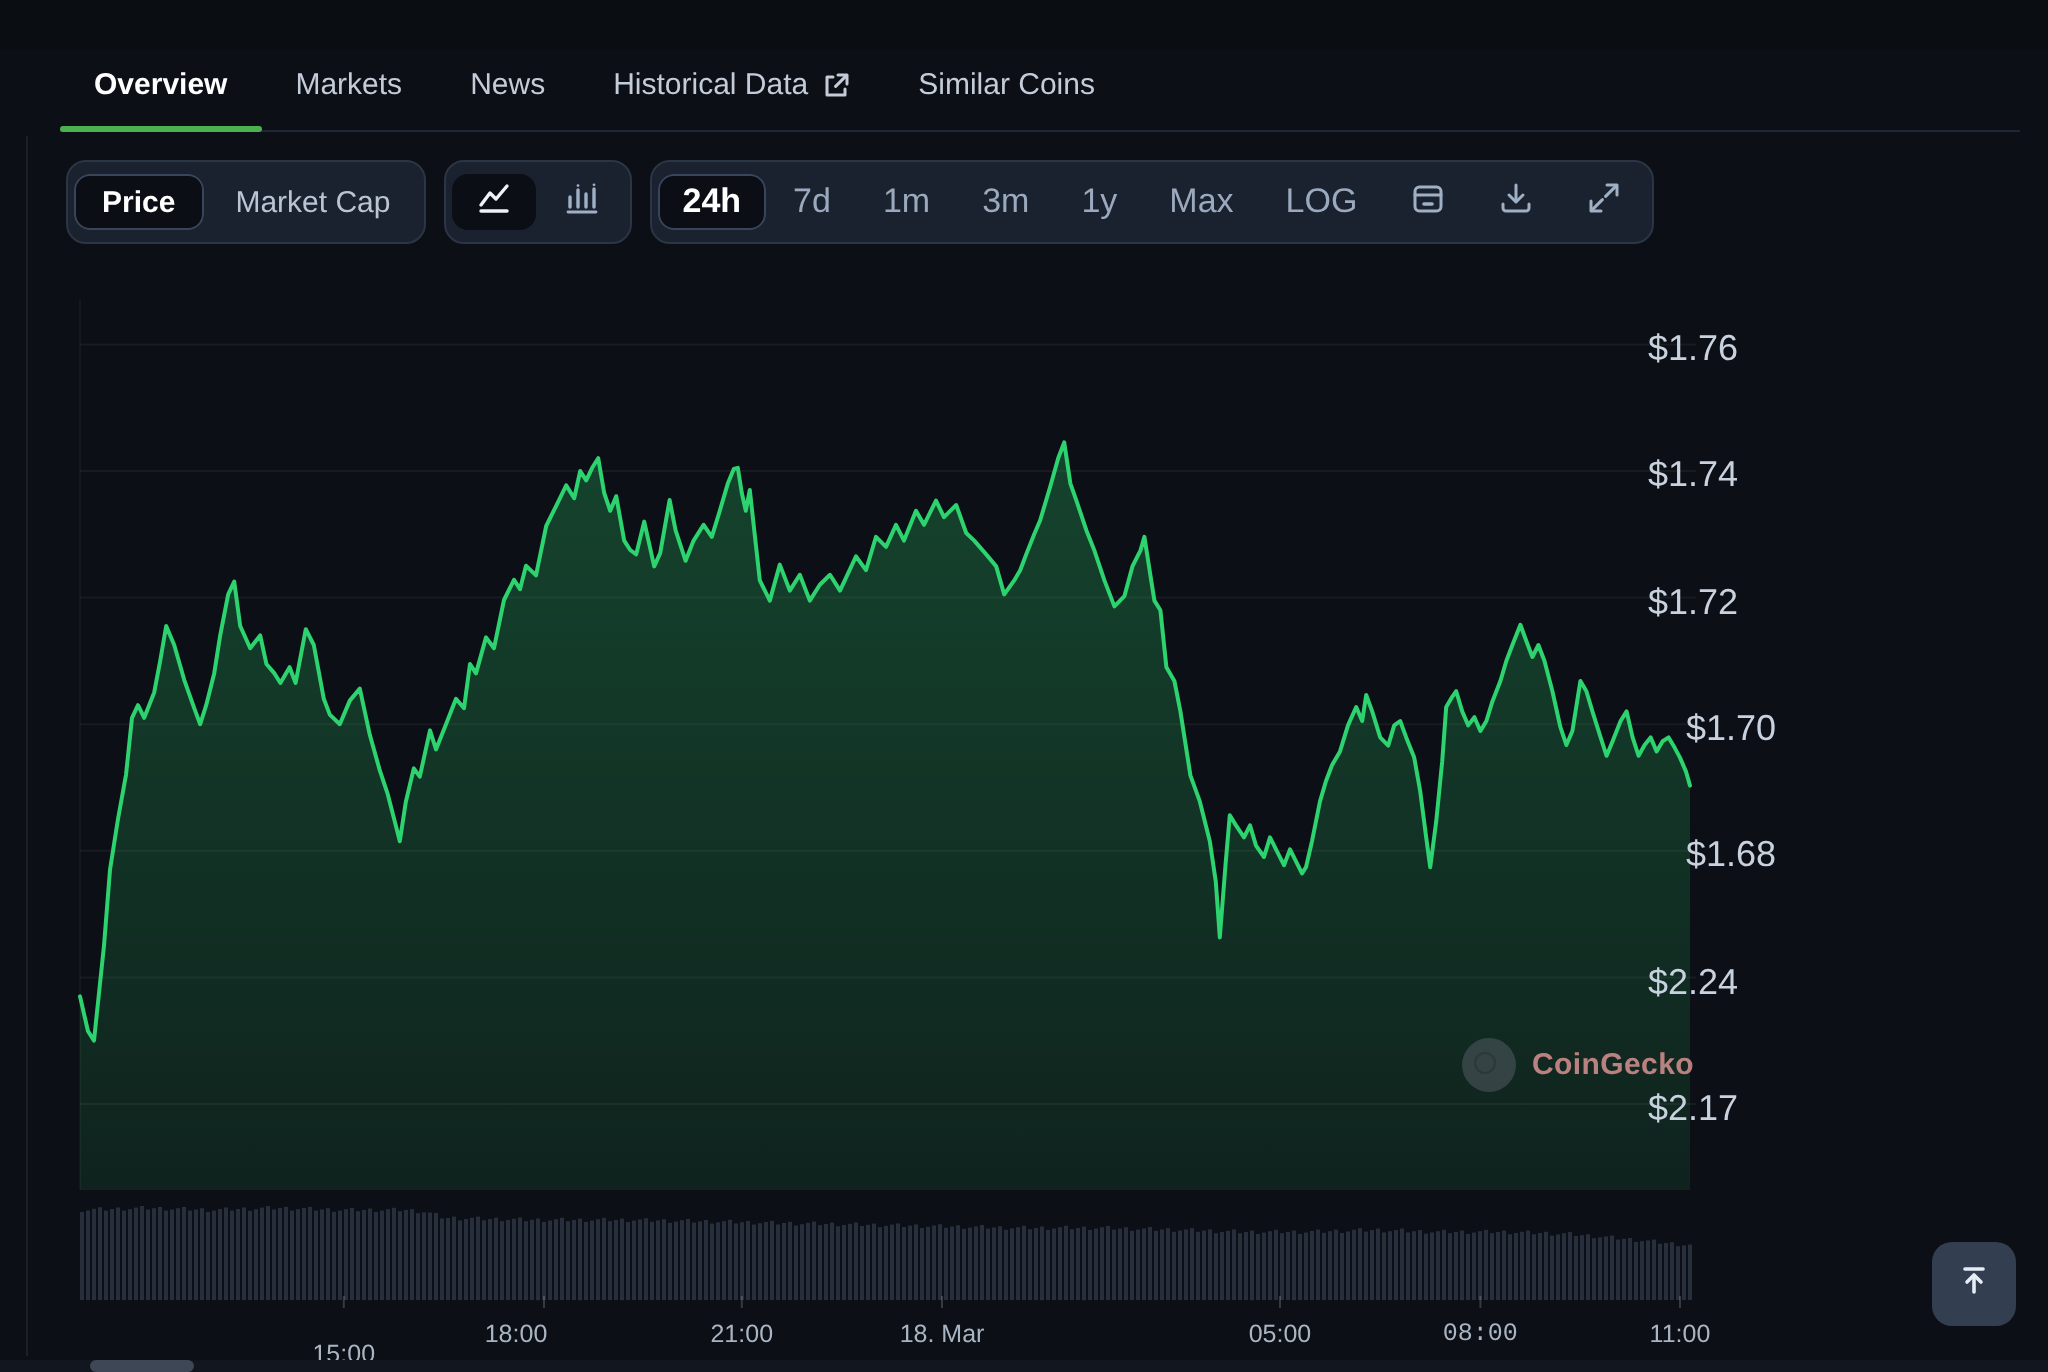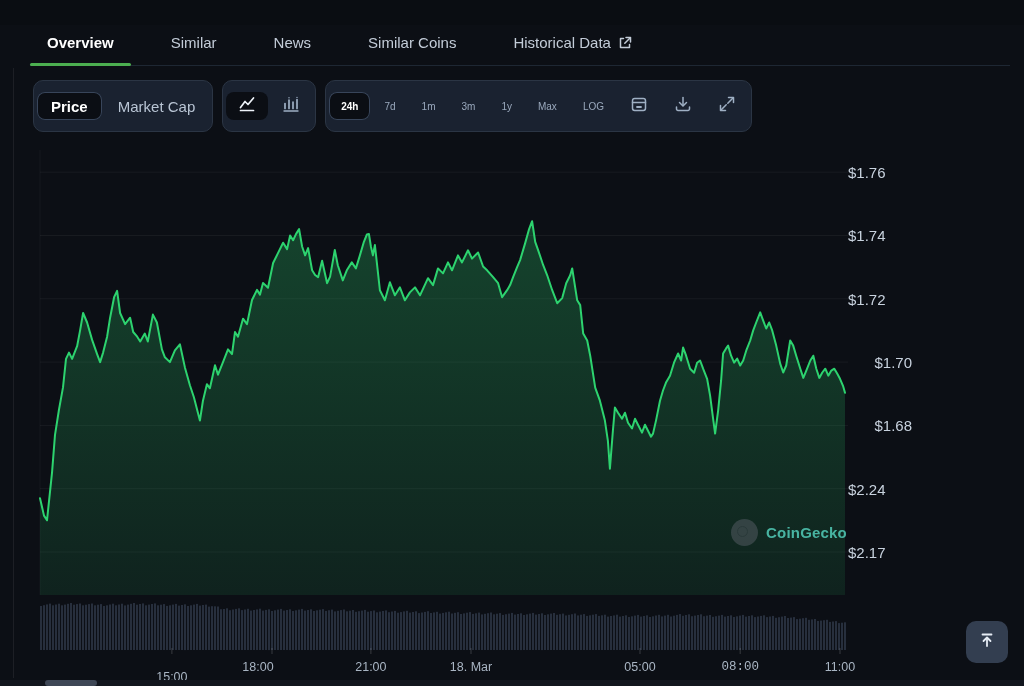--- a/index.html
+++ b/index.html
@@ -4,48 +4,48 @@
 <style>
   html,body{margin:0;padding:0;background:#0a0d12;}
   body{width:1024px;height:686px;position:relative;overflow:hidden;
        font-family:"Liberation Sans","DejaVu Sans",sans-serif;
        -webkit-font-smoothing:antialiased;}
   .page{position:absolute;inset:0;background:#0c0f15;}
   .top-strip{position:absolute;left:0;top:0;width:1024px;height:25px;background:#0a0d12;}
   .left-rule{position:absolute;left:13px;top:68px;bottom:8px;width:1px;background:rgba(255,255,255,0.07);}
 
   
-  .tabs{position:absolute;top:28px;left:30px;right:14px;display:flex;border-bottom:1px solid #1e2733;z-index:5;gap:23px;}
+  .tabs{position:absolute;top:28px;left:30px;right:14px;display:flex;border-bottom:1px solid #1e2733;z-index:5;}
   .tab{position:relative;padding:6px 17px 14px;font-size:15px;color:#c3ccd8;cursor:pointer;display:flex;align-items:center;gap:7px;}
   .tab.active{color:#ffffff;font-weight:700;}
   .tab.active::after{content:"";position:absolute;left:0;right:0;bottom:-1px;height:3px;background:#4caf50;border-radius:2px;}
   .ext-ico{display:inline-flex;color:#c3ccd8;}
 
   
   .toolbar{position:absolute;top:80px;left:33px;display:flex;gap:9px;z-index:5;}
-  .group{display:flex;align-items:center;background:#1a2230;border:1px solid #2b3544;border-radius:10px;padding:3px;height:52px;box-sizing:border-box;gap:2px;}
+  .group{display:flex;align-items:center;background:#1a2230;border:1px solid #2b3544;border-radius:10px;padding:3px;height:42px;box-sizing:border-box;gap:2px;}
   .pill{height:28px;display:flex;align-items:center;padding:0 14px;font-size:15px;color:#b9c5d4;border-radius:8px;gap:7px;cursor:pointer;white-space:nowrap;}
   .pill.active{background:#0b0e14;color:#fff;font-weight:700;box-shadow:inset 0 0 0 1px #38455a;}
-  .rpill{height:28px;display:flex;align-items:center;padding:0 12px;font-size:10px;color:#9aa9bd;border-radius:8px;cursor:pointer;}
+  .rpill{height:28px;display:flex;align-items:center;padding:0 12px;font-size:17px;color:#9aa9bd;border-radius:8px;cursor:pointer;}
   .rpill.active{background:#0b0e14;color:#fff;font-weight:700;box-shadow:inset 0 0 0 1px #38455a;}
   .ibtn{height:28px;width:42px;display:flex;align-items:center;justify-content:center;border-radius:8px;color:#9fb0c4;cursor:pointer;}
   .ibtn.active{background:#0b0e14;color:#eef3f9;}
 
   
   #chart-holder{position:absolute;inset:0;z-index:1;}
   #chart-holder svg{position:absolute;inset:0;}
   #axis-layer{position:absolute;inset:0;z-index:2;pointer-events:none;}
-  .ylab{position:absolute;left:848px;width:64px;font-size:15px;color:#c8d2de;}
+  .ylab{position:absolute;left:824px;width:64px;font-size:18px;color:#c8d2de;}
   .xlab{position:absolute;top:660px;width:70px;text-align:center;font-size:12.5px;color:#a9b5c3;}
 
   
   .watermark{position:absolute;left:731px;top:519px;display:flex;align-items:center;gap:8px;z-index:3;opacity:.9;}
   .wm-circle{width:27px;height:27px;border-radius:50%;background:#596069;opacity:.55;position:relative;}
   .wm-circle::after{content:"";position:absolute;left:6px;top:7px;width:9px;height:9px;border-radius:50%;border:1.5px solid #454b53;}
-  .wm-text{font-size:15px;font-weight:700;color:#5eead4;opacity:.8;letter-spacing:.2px;}
+  .wm-text{font-size:15px;font-weight:700;color:#fca5a5;opacity:.8;letter-spacing:.2px;}
 
   
   .scrolltop{position:absolute;left:966px;top:621px;width:42px;height:42px;background:#333e50;border-radius:10px;display:flex;align-items:center;justify-content:center;cursor:pointer;z-index:6;}
 
   
   .hscroll-track{position:absolute;left:0;right:0;bottom:0;height:6px;background:#12161e;z-index:6;}
   .hscroll-thumb{position:absolute;left:45px;bottom:0;width:52px;height:6px;background:#3e4756;border-radius:3px;cursor:pointer;}
 </style>
 </head>
 <body>
@@ -367,38 +367,38 @@
       <div class="xlab" style="left: 604.99px;">05:00</div>
       <div class="xlab" style="left: 705.155px; font-family: Liberation Mono, monospace;">08:00</div>
       <div class="xlab" style="left: 804.987px;">11:00</div>
     </div>
 
   <div class="tabs">
     <div class="tab active">
         <span>Overview</span>
       </div>
     <div class="tab">
-        <span>Similar</span>
+        <span>Markets</span>
       </div>
     <div class="tab">
         <span>News</span>
-      </div>
-    <div class="tab">
-        <span>Similar Coins</span>
       </div>
     <div class="tab">
       <span>Historical Data</span>
       <span class="ext-ico">
         <svg width="14" height="14" viewBox="0 0 14 14" fill="none" stroke="currentColor" stroke-width="1.5" stroke-linecap="round" stroke-linejoin="round">
             <path d="M5.5 2.5H2.5v9h9V8.5"></path>
             <path d="M8 1.5h4.5V6"></path>
             <path d="M12.3 1.7 6.8 7.2"></path>
           </svg>
       </span>
     </div>
+    <div class="tab">
+        <span>Similar Coins</span>
+      </div>
   </div>
 
   <div class="toolbar">
     <div class="group">
       <div class="pill active">
           <span>Price</span>
         </div>
       <div class="pill">
           <span>Market Cap</span>
         </div>

